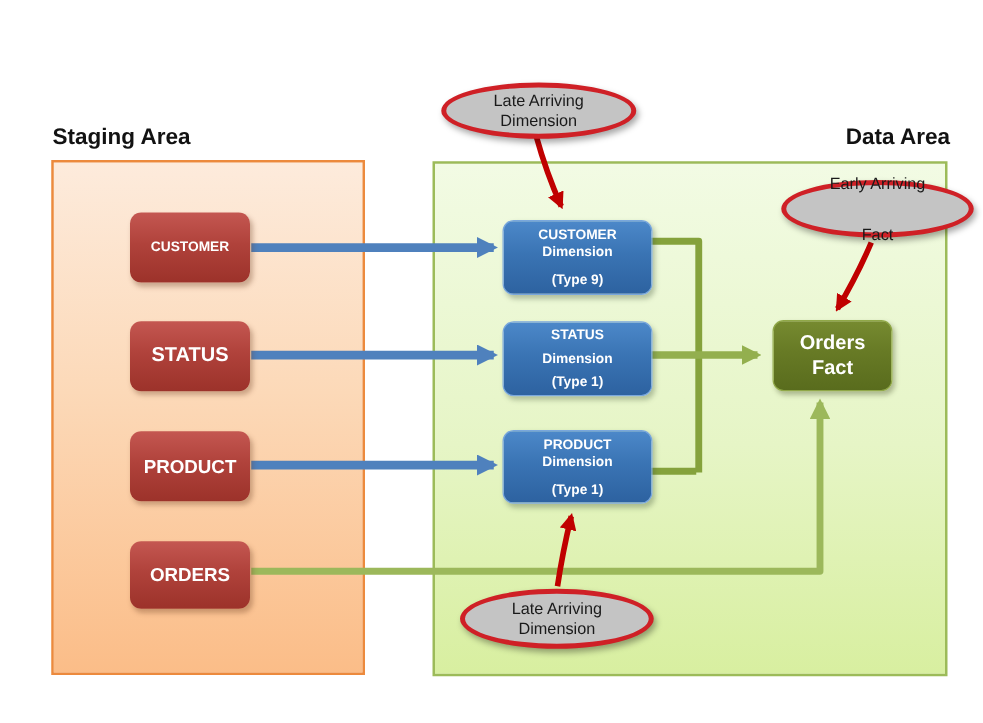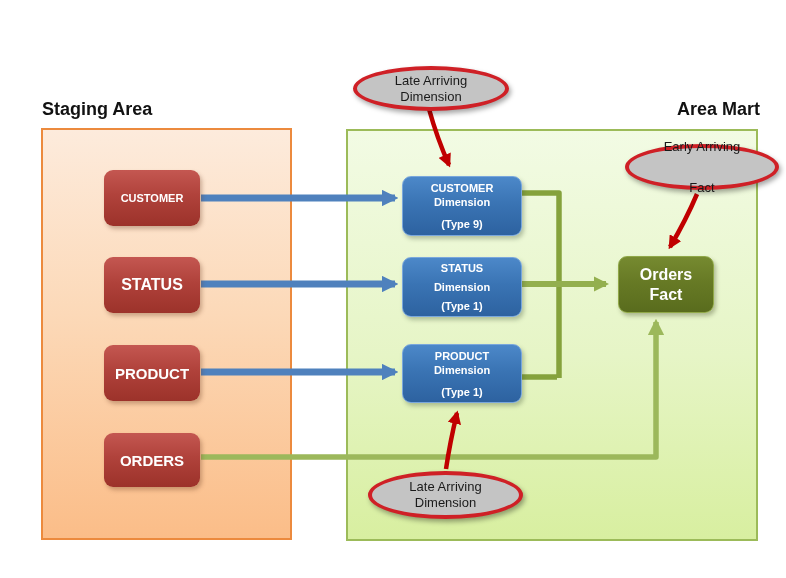--- a/index.html
+++ b/index.html
@@ -56,21 +56,21 @@
 
   svg.layer{position:absolute;left:0;top:0;width:786px;height:578px;pointer-events:none;}
 </style>
 </head>
 <body>
 
 <div class="canvas">
 
 
   <div class="area-label label-staging">Staging Area</div>
-  <div class="area-label label-datamart">Area Mart</div>
+  <div class="area-label label-datamart">Data Area</div>
 
   <div class="region region-staging"></div>
   <div class="region region-datamart"></div>
 
   <svg class="layer" viewBox="0 0 786 578">
     <defs>
       <marker id="mh-blue" markerUnits="strokeWidth" markerWidth="2.4" markerHeight="2.4" viewBox="0 0 10 10" refX="8" refY="5" orient="auto">
         <path d="M0,0 L10,5 L0,10 Z" fill="#4F81BD"></path>
       </marker>
       <marker id="mh-green" markerUnits="strokeWidth" markerWidth="2.6" markerHeight="2.6" viewBox="0 0 10 10" refX="8" refY="5" orient="auto">

